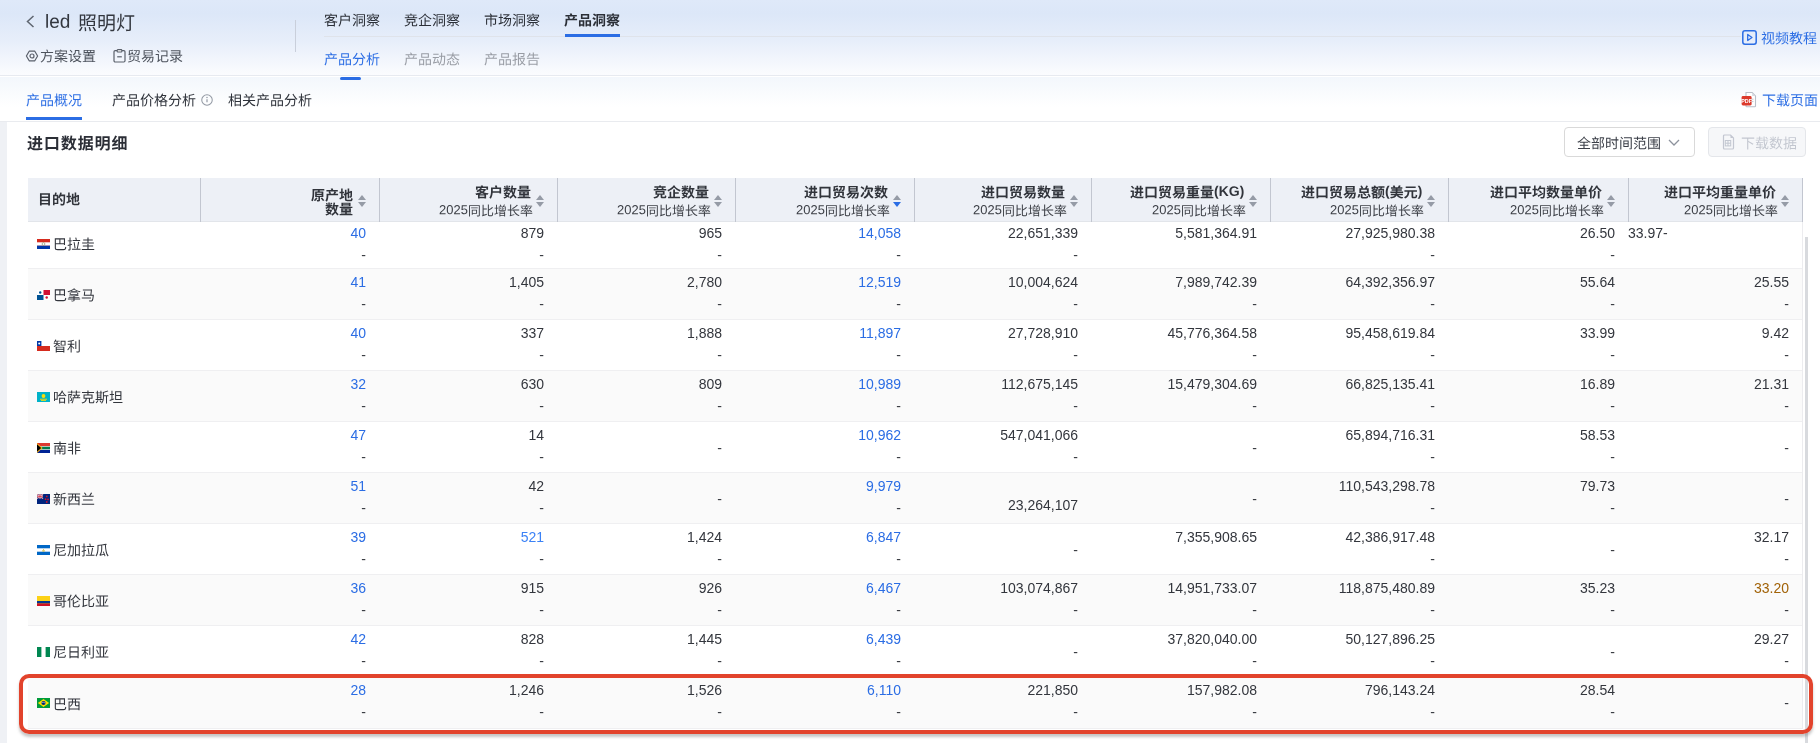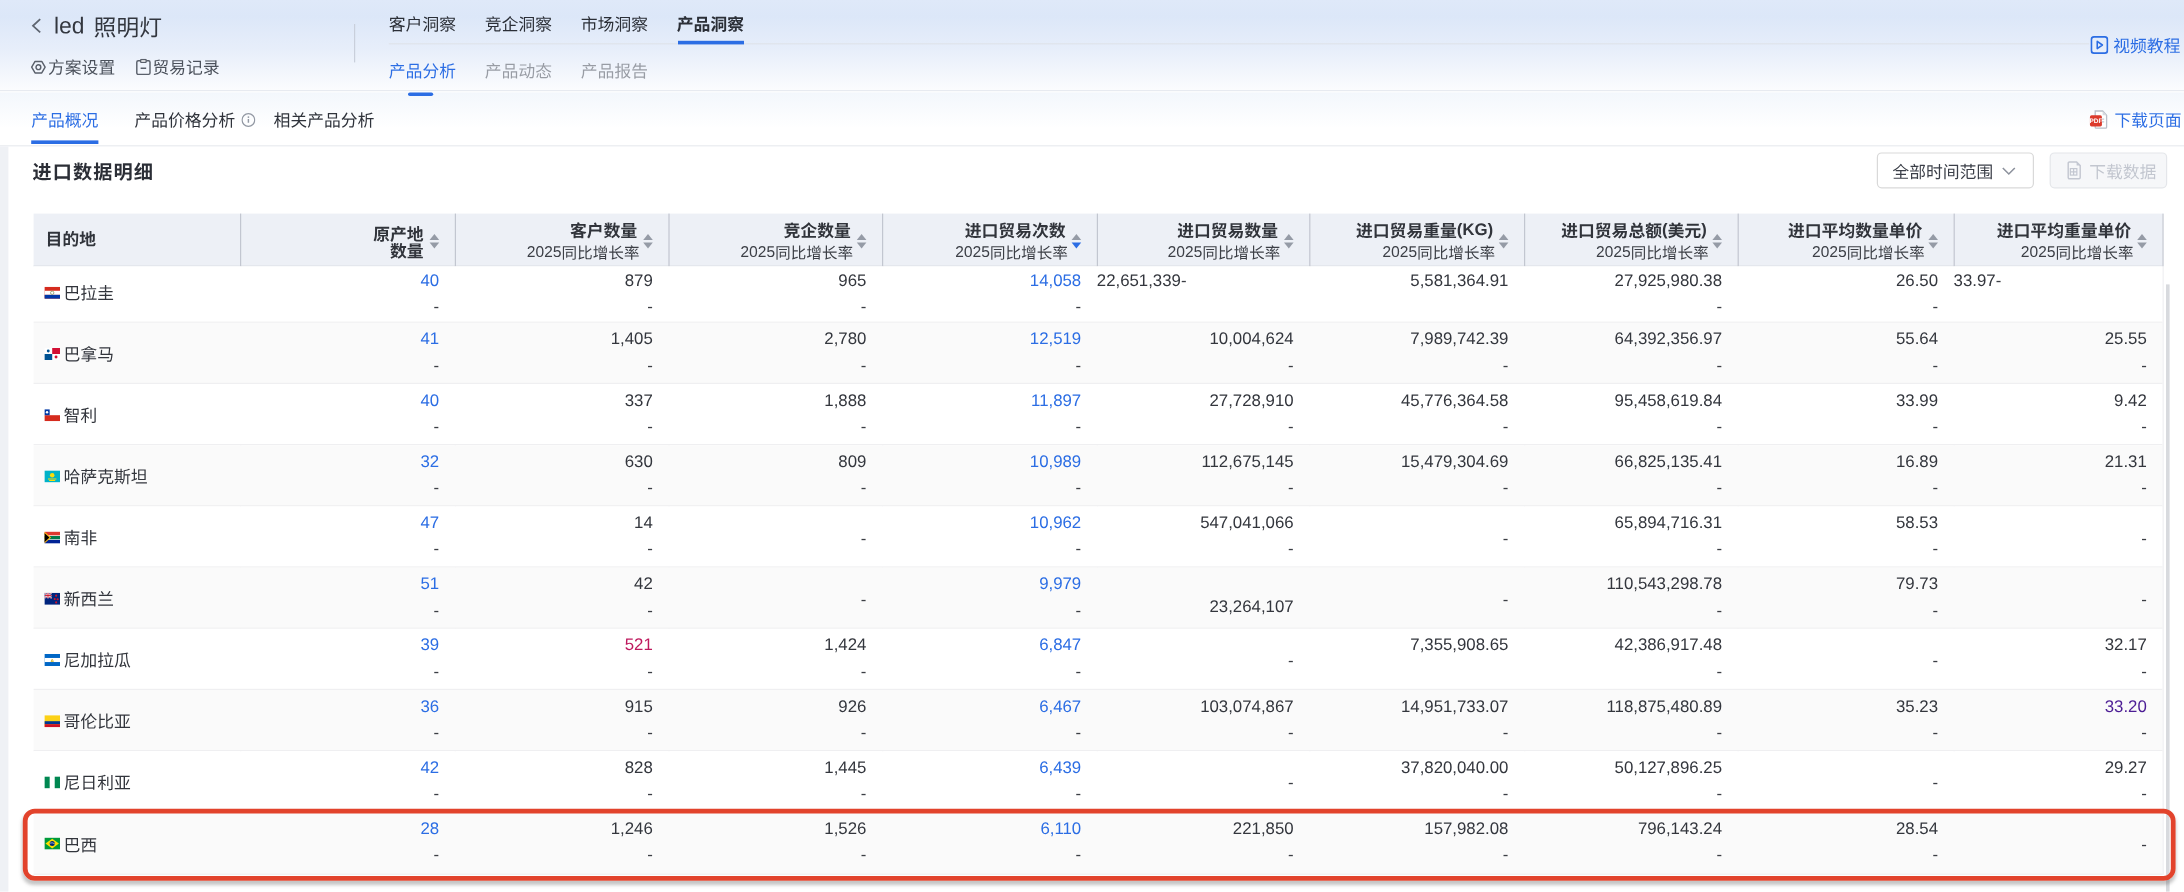--- a/index.html
+++ b/index.html
@@ -542,21 +542,21 @@
     <div class="v2 num">-</div>
   </div>
 <div class="cell" style="left:557px;top:222px;width:165px;height:47px;padding-top:0px;display:flex;flex-direction:column;justify-content:flex-start;">
     <div class="v1 num" style="color:#33363d;">965</div>
     <div class="v2 num">-</div>
   </div>
 <div class="cell" style="left:735px;top:222px;width:166px;height:47px;padding-top:0px;display:flex;flex-direction:column;justify-content:flex-start;">
     <div class="v1 num" style="color:#2b6de4;">14,058</div>
     <div class="v2 num">-</div>
   </div>
-<div class="cell" style="left:914px;top:222px;width:164px;height:47px;padding-top:0px;display:flex;flex-direction:row;justify-content:flex-start;text-align:center;">
+<div class="cell" style="left:914px;top:222px;width:164px;height:47px;padding-top:0px;display:flex;flex-direction:column;justify-content:flex-start;">
     <div class="v1 num" style="color:#33363d;">22,651,339</div>
     <div class="v2 num">-</div>
   </div>
 <div class="cell" style="left:1091px;top:222px;width:166px;height:47px;padding-top:0px;display:flex;flex-direction:column;justify-content:flex-start;gap:27px;">
     <div class="v1 num" style="color:#33363d;">5,581,364.91</div>
     <div class="v2 num">-</div>
   </div>
 <div class="cell" style="left:1270px;top:222px;width:165px;height:47px;padding-top:0px;display:flex;flex-direction:column;justify-content:flex-start;">
     <div class="v1 num" style="color:#33363d;">27,925,980.38</div>
     <div class="v2 num">-</div>
@@ -820,21 +820,21 @@
     <use href="#r5c3c" transform="translate(0.00 12.32) scale(0.014000 -0.014000)"></use>
     <use href="#r52a0" transform="translate(14.00 12.32) scale(0.014000 -0.014000)"></use>
     <use href="#r62c9" transform="translate(28.00 12.32) scale(0.014000 -0.014000)"></use>
     <use href="#r74dc" transform="translate(42.00 12.32) scale(0.014000 -0.014000)"></use>
   </svg>
 <div class="cell" style="left:200px;top:524px;width:166px;height:51px;padding-top:2px;display:flex;flex-direction:column;justify-content:flex-start;">
     <div class="v1 num" style="color:#2b6de4;">39</div>
     <div class="v2 num">-</div>
   </div>
 <div class="cell" style="left:379px;top:524px;width:165px;height:51px;padding-top:2px;display:flex;flex-direction:column;justify-content:flex-start;">
-    <div class="v1 num" style="color:#be185d;">521</div>
+    <div class="v1 num" style="color:#3b82f6;">521</div>
     <div class="v2 num">-</div>
   </div>
 <div class="cell" style="left:557px;top:524px;width:165px;height:51px;padding-top:2px;display:flex;flex-direction:column;justify-content:flex-start;">
     <div class="v1 num" style="color:#33363d;">1,424</div>
     <div class="v2 num">-</div>
   </div>
 <div class="cell" style="left:735px;top:524px;width:166px;height:51px;padding-top:2px;display:flex;flex-direction:column;justify-content:flex-start;">
     <div class="v1 num" style="color:#2b6de4;">6,847</div>
     <div class="v2 num">-</div>
   </div>
@@ -894,21 +894,21 @@
   </div>
 <div class="cell" style="left:1270px;top:575px;width:165px;height:51px;padding-top:2px;display:flex;flex-direction:column;justify-content:flex-start;">
     <div class="v1 num" style="color:#33363d;">118,875,480.89</div>
     <div class="v2 num">-</div>
   </div>
 <div class="cell" style="left:1448px;top:575px;width:167px;height:51px;padding-top:2px;display:flex;flex-direction:column;justify-content:flex-start;">
     <div class="v1 num" style="color:#33363d;">35.23</div>
     <div class="v2 num">-</div>
   </div>
 <div class="cell" style="left:1628px;top:575px;width:161px;height:51px;padding-top:2px;display:flex;flex-direction:column;justify-content:flex-start;">
-    <div class="v1 num" style="color:#4c1d95;text-align:right;">33.20</div>
+    <div class="v1 num" style="color:#a16207;text-align:right;">33.20</div>
     <div class="v2 num">-</div>
   </div>
 <div class="a" style="left:28px;top:626px;width:1774px;height:51px;background:#fff;border-bottom:1px solid #efeff1;"></div>
 <svg class="a" style="left:37px;top:647px" width="13" height="10" viewBox="0 0 13 10">
     <rect width="13" height="10" fill="#fff"></rect>
     <rect width="4.4" height="10" fill="#008751"></rect>
     <rect x="8.6" width="4.4" height="10" fill="#008751"></rect>
   </svg>
 <svg class="a" style="left:53.0px;top:645.3px" width="57" height="16" viewBox="0 0 57 16" fill="#32353c">
     <use href="#r5c3c" transform="translate(0.00 12.32) scale(0.014000 -0.014000)"></use>

